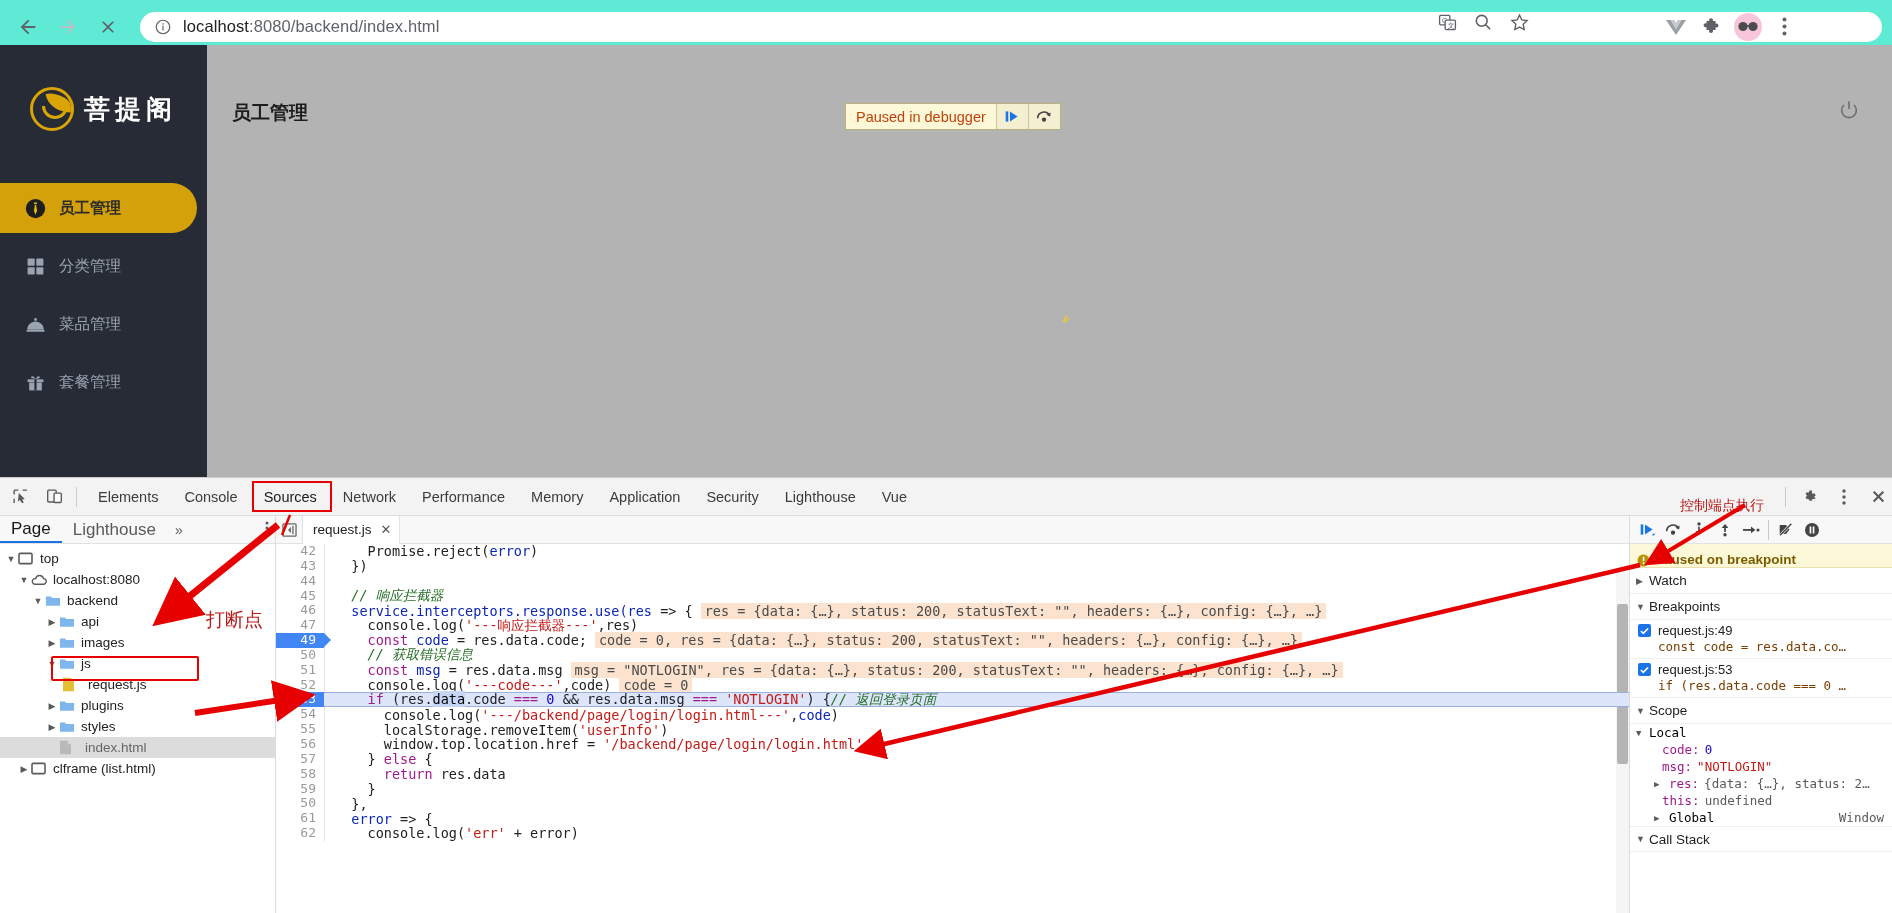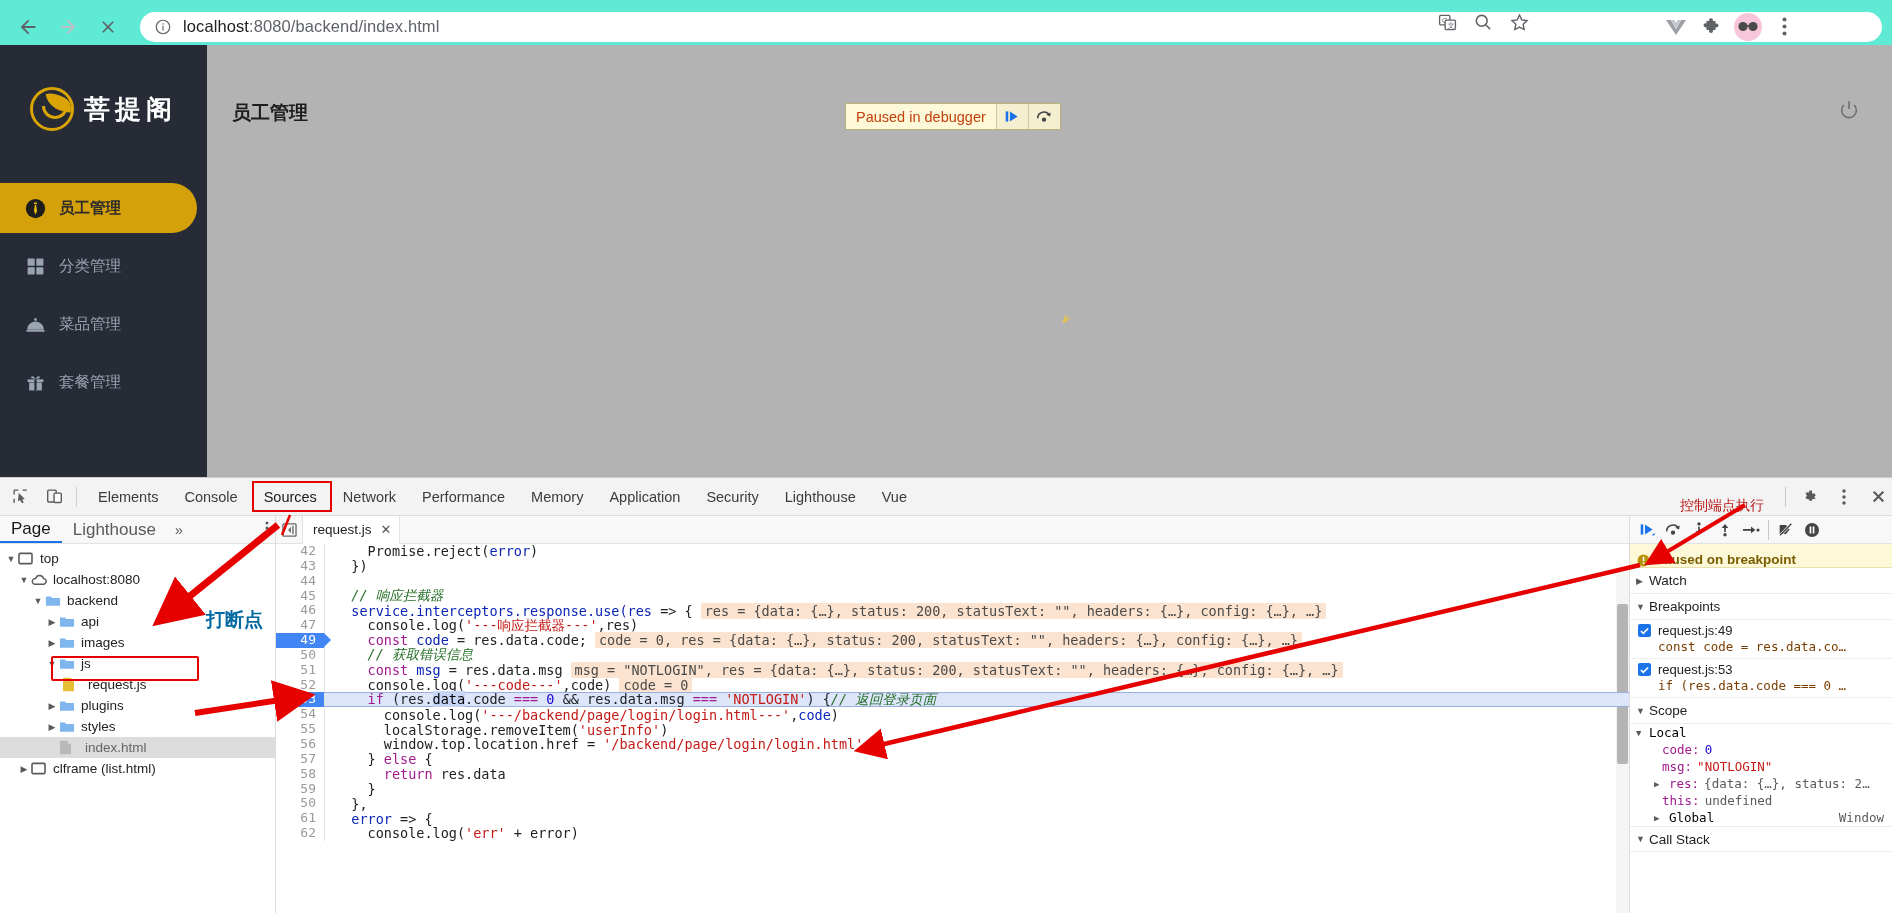--- a/index.html
+++ b/index.html
@@ -61,21 +61,21 @@
   .nav-tab{padding:0 11px;height:27px;display:flex;align-items:center;font-size:17px;color:#5a5a5a;}
   .nav-tab.sel{color:#1a1a1a;border-bottom:2px solid #1a73e8;}
   .nav-more{padding:0 8px;color:#5a5a5a;font-size:14px;}
   .nav-kebab{position:absolute;right:6px;top:5px;color:#5a5a5a;}
   .tree{padding-top:4px;font-size:13.5px;color:#222;}
   .tnode{height:21px;display:flex;align-items:center;white-space:nowrap;}
   .tnode.sel{background:#dcdcdc;}
   .tw{width:14px;display:flex;align-items:center;justify-content:center;color:#5a5a5a;font-size:9px;flex:0 0 auto;}
   .tico{width:17px;height:15px;margin-right:5px;flex:0 0 auto;display:flex;align-items:center;}
   .file-highlight{position:absolute;left:51px;top:140px;width:148px;height:25px;border:2.5px solid #e60000;border-radius:2px;}
-  .anno-dbp{position:absolute;left:206px;top:91px;color:#0369a1;font-size:19px;font-weight:700;white-space:nowrap;}
+  .anno-dbp{position:absolute;left:206px;top:91px;color:#b91c1c;font-size:19px;font-weight:400;white-space:nowrap;}
 
   
   .editor-pane{flex:1;min-width:0;position:relative;background:#fff;border-right:1px solid #dcdcdc;}
   .ed-tabbar{height:28px;display:flex;align-items:center;border-bottom:1px solid #e2e2e2;background:#f8f8f8;position:relative;}
   .ed-collapse{width:26px;display:flex;align-items:center;justify-content:center;color:#666;flex:0 0 auto;}
   .ed-tab{height:28px;display:flex;align-items:center;padding:0 8px 0 10px;font-size:13.5px;color:#202020;background:#fff;border-right:1px solid #e2e2e2;border-left:1px solid #e2e2e2;}
   .ed-x{margin-left:9px;color:#555;font-size:13px;}
   .code{position:absolute;left:0;top:28px;right:0;bottom:0;overflow:hidden;
     font-family:"DejaVu Sans Mono","Liberation Mono",monospace;font-size:13.5px;}
   .cl{height:14.85px;display:flex;align-items:center;white-space:nowrap;position:relative;}

